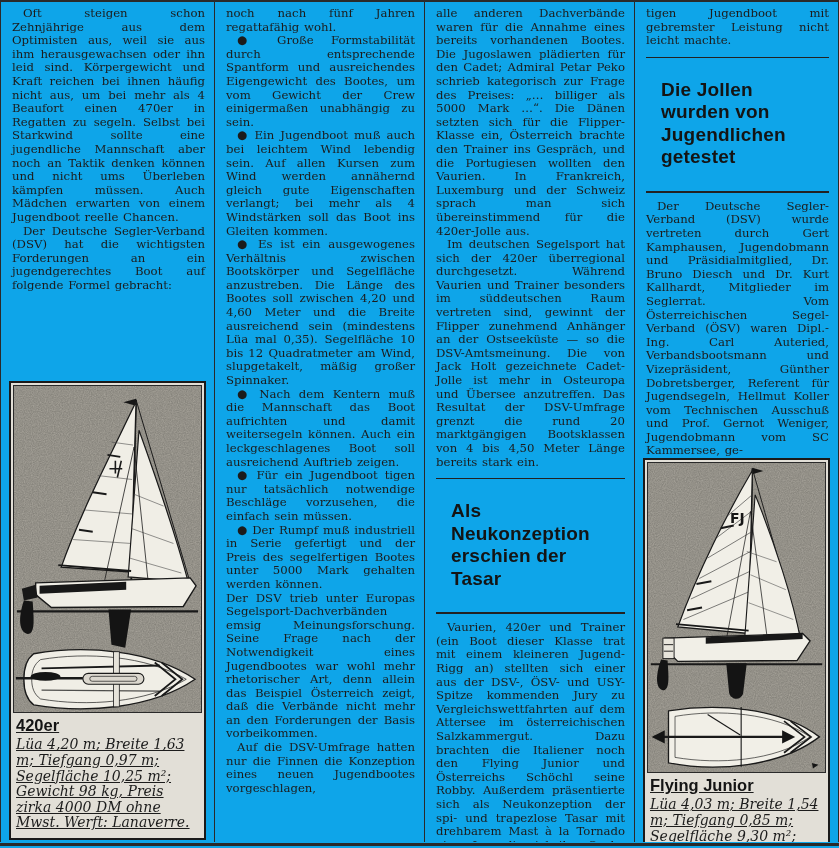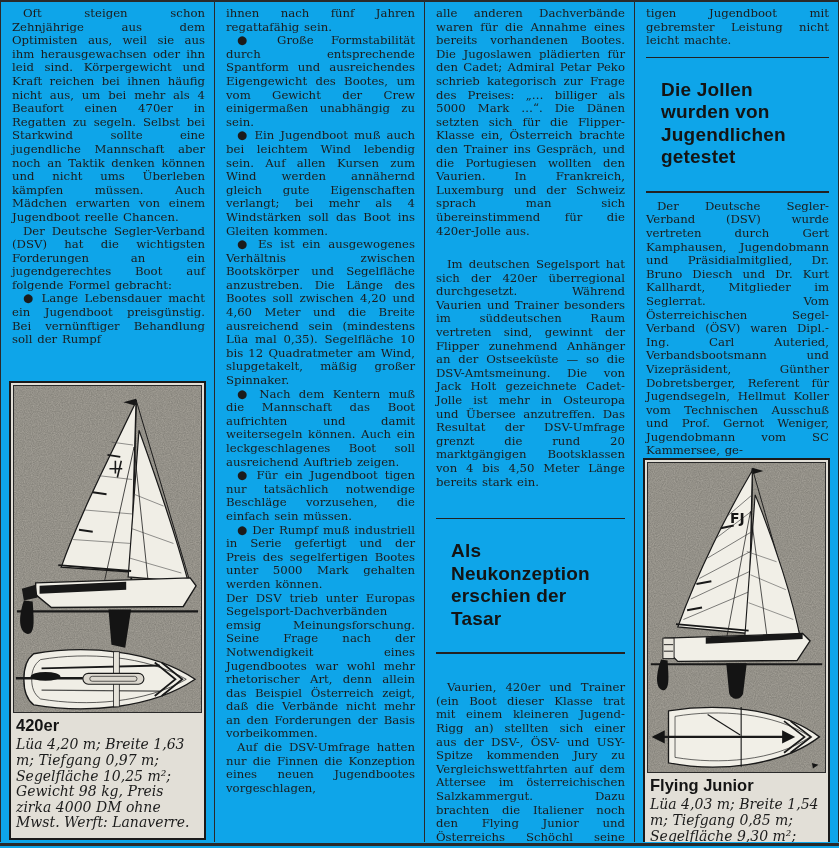--- a/index.html
+++ b/index.html
@@ -3,49 +3,48 @@
 <meta charset="utf-8">
 <style>
   html,body{margin:0;padding:0;background:#d9d6ce;}
   .page{width:839px;height:848px;background:#0ea5e9;box-sizing:border-box;overflow:hidden;
         font-family:"DejaVu Serif",serif;color:#1c1c1c;}
   .cols{display:flex;height:842px;border-top:2px solid #2a2a2a;box-sizing:border-box;}
   .col{box-sizing:border-box;overflow:hidden;display:flex;flex-direction:column;
        border-left:1.5px solid #2a2a2a;padding:5px 9px 0 11px;}
   .col.c1{width:214px;}
   .col.c2{width:210px;}
-  .col.c3{width:210px;gap:20px;}
+  .col.c3{width:210px;}
   .col.c4{width:205px;border-right:1.5px solid #2a2a2a;}
   .bottom-rule{height:2.5px;background:#2a2a2a;margin-top:1px;}
   p.t{margin:0;font-size:11.7px;line-height:13.6px;text-align:justify;text-indent:11px;
       hyphens:auto;-webkit-hyphens:auto;word-spacing:1px;}
   p.t.nohang{text-indent:0;}
   .headblock{border-top:1.5px solid #222;border-bottom:2px solid #222;
              margin:9px 0 7px 0;padding:6px 0 7px 0;}
   .headblock h2{margin:15px;font-family:"Liberation Sans","DejaVu Sans",sans-serif;
                 font-weight:bold;font-size:19px;line-height:22.5px;color:#141414;letter-spacing:.2px;}
   .figbox{margin-top:auto;margin-bottom:2px;border:2px solid #1a1a1a;background:#e2dfd7;padding:2px;}
   .photo{display:block;border:1px solid #2a2a2a;line-height:0;}
   .photo svg{display:block;width:100%;height:auto;}
-  .figcap{padding:3px 3px 5px 3px;}
+  .figcap{padding:3px 3px 5px 3px;text-decoration:underline;}
   .figtitle{font-family:"Liberation Sans","DejaVu Sans",sans-serif;font-weight:bold;
             font-size:16.5px;line-height:19px;color:#141414;}
   .figtext{font-family:"DejaVu Serif",serif;font-style:italic;font-size:14px;
            line-height:15.6px;margin-top:2px;text-align:left;}
 </style>
 </head>
 <body>
 
 <div class="page">
  <div class="cols">
 
   <div class="col c1">
     <p class="t">Oft steigen schon Zehnjährige aus dem Optimisten aus, weil sie aus ihm herausgewachsen oder ihn leid sind. Körpergewicht und Kraft reichen bei ihnen häufig nicht aus, um bei mehr als 4 Beaufort einen 470er in Regatten zu segeln. Selbst bei Starkwind sollte eine jugendliche Mannschaft aber noch an Taktik denken können und nicht ums Überleben kämpfen müssen. Auch Mädchen erwarten von einem Jugendboot reelle Chancen.</p>
     <p class="t">Der Deutsche Segler-Verband (DSV) hat die wichtigsten Forderungen an ein jugendgerechtes Boot auf folgende Formel gebracht:</p>
-    <p class="t">● Lange Lebensdauer macht ein Jugendboot preisgünstig. Bei vernünftiger Behandlung soll der Rumpf</p>
 
     <figure class="figbox" style="margin-left:-3px;margin-right:-1px;">
       <div class="photo">
         <svg viewBox="0 0 190 332" xmlns="http://www.w3.org/2000/svg">
           <defs>
             <filter id="gr420" x="0" y="0" width="100%" height="100%">
               <feTurbulence type="fractalNoise" baseFrequency="0.85" numOctaves="2" seed="7" result="t"></feTurbulence>
               <feColorMatrix in="t" type="matrix" values="0 0 0 0 0.07  0 0 0 0 0.07  0 0 0 0 0.06  0 0 0 0.9 0"></feColorMatrix>
             </filter>
           </defs>
@@ -100,21 +99,21 @@
         </svg>
       </div>
       <figcaption class="figcap">
         <div class="figtitle">420er</div>
         <div class="figtext">Lüa 4,20 m; Breite 1,63 m; Tiefgang 0,97 m; Segelfläche 10,25 m²; Gewicht 98 kg, Preis zirka 4000 DM ohne Mwst. Werft: Lanaverre.</div>
       </figcaption>
     </figure>
   </div>
 
   <div class="col c2">
-    <p class="t nohang">ihnen nach fünf Jahren regattafähig sein.</p>
+    <p class="t nohang">noch nach fünf Jahren regattafähig wohl.</p>
     <p class="t">● Große Formstabilität durch entsprechende Spantform und ausreichendes Eigengewicht des Bootes, um vom Gewicht der Crew einigermaßen unabhängig zu sein.</p>
     <p class="t">● Ein Jugendboot muß auch bei leichtem Wind lebendig sein. Auf allen Kursen zum Wind werden annähernd gleich gute Eigenschaften verlangt; bei mehr als 4 Windstärken soll das Boot ins Gleiten kommen.</p>
     <p class="t">● Es ist ein ausgewogenes Verhältnis zwischen Bootskörper und Segelfläche anzustreben. Die Länge des Bootes soll zwischen 4,20 und 4,60 Meter und die Breite ausreichend sein (mindestens Lüa mal 0,35). Segelfläche 10 bis 12 Quadratmeter am Wind, slupgetakelt, mäßig großer Spinnaker.</p>
     <p class="t">● Nach dem Kentern muß die Mannschaft das Boot aufrichten und damit weitersegeln können. Auch ein leckgeschlagenes Boot soll ausreichend Auftrieb zeigen.</p>
     <p class="t">● Für ein Jugendboot tigen nur tatsächlich notwendige Beschläge vorzusehen, die einfach sein müssen.</p>
     <p class="t">● Der Rumpf muß industriell in Serie gefertigt und der Preis des segelfertigen Bootes unter 5000 Mark gehalten werden können.</p>
     <p class="t nohang">Der DSV trieb unter Europas Segelsport-Dachverbänden emsig Meinungsforschung. Seine Frage nach der Notwendigkeit eines Jugendbootes war wohl mehr rhetorischer Art, denn allein das Beispiel Österreich zeigt, daß die Verbände nicht mehr an den Forderungen der Basis vorbeikommen.</p>
     <p class="t">Auf die DSV-Umfrage hatten nur die Finnen die Konzeption eines neuen Jugendbootes vorgeschlagen,</p>
   </div>
 

